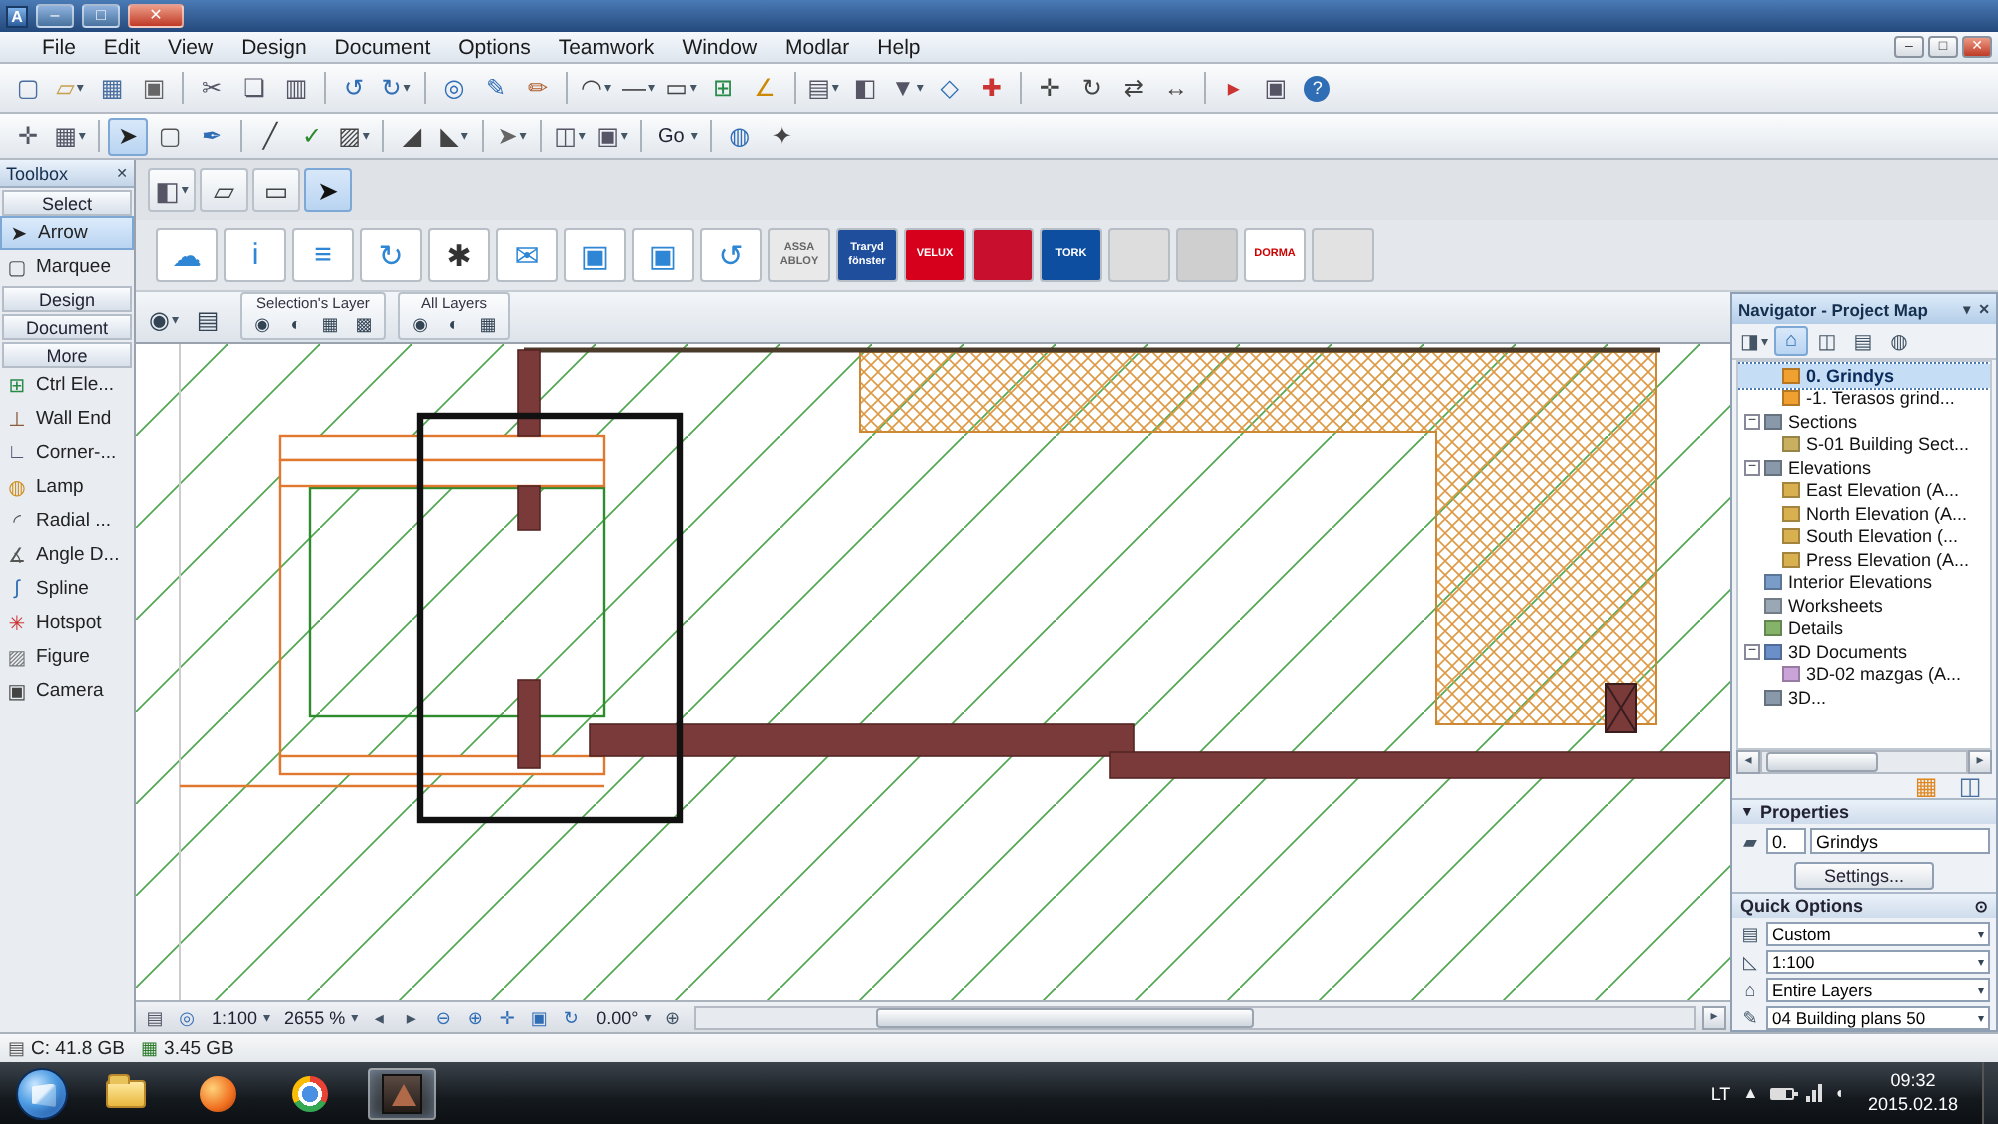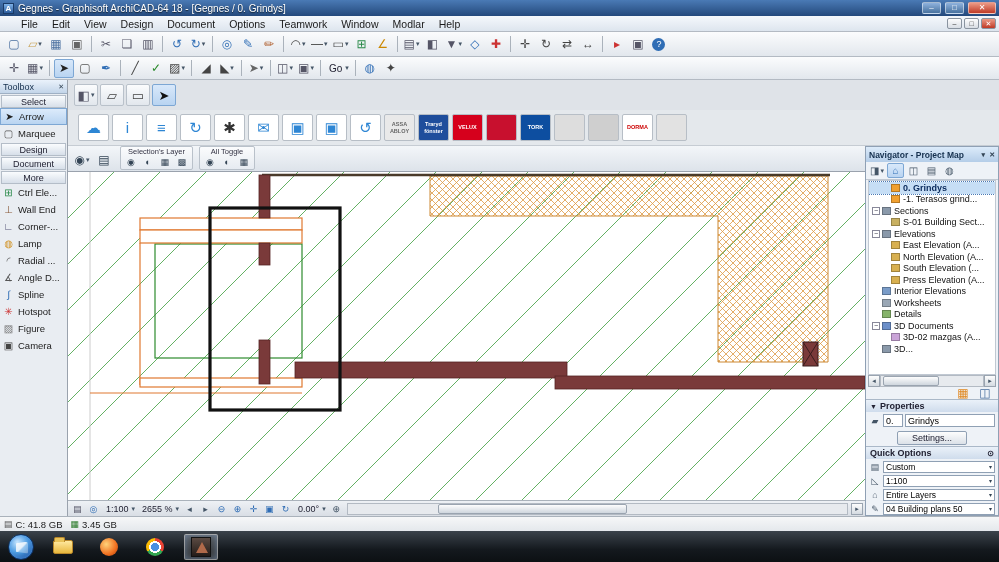--- a/index.html
+++ b/index.html
@@ -155,21 +155,20 @@
   .clock{text-align:center;line-height:1.25;padding:0 6px;}
   .showdesk{width:8px;height:100%;border-left:1px solid #555;background:linear-gradient(#3a4148,#1a2026);}
 </style>
 </head>
 <body>
 
 <div class="screen">
 
   <div class="titlebar">
     <span class="appicon">A</span>
-    <span class="titletext">Gegnes - Graphisoft ArchiCAD-64 18 - [Gegnes / 0. Grindys]</span>
     <span class="winbtn">–</span>
     <span class="winbtn">□</span>
     <span class="winbtn close">✕</span>
   </div>
 
   <div class="menubar">
     <span id="menu-items" style="display:flex;height:100%">
         <span class="menu-item">File</span>
         <span class="menu-item">Edit</span>
         <span class="menu-item">View</span>
@@ -515,21 +514,21 @@
                   </span>
                   <span class="tbi">
                     <span class="glyph" style="color: rgb(51, 68, 85);">▦</span>
                   </span>
                   <span class="tbi">
                     <span class="glyph" style="color: rgb(51, 68, 85);">▩</span>
                   </span>
                 </div>
               </span>
               <span class="lgroup">
-                <div class="glabel">All Toggle</div>
+                <div class="glabel">All Layers</div>
                 <div class="gicons">
                   <span class="tbi">
                     <span class="glyph" style="color: rgb(51, 68, 85);">◉</span>
                   </span>
                   <span class="tbi">
                     <span class="glyph" style="color: rgb(51, 68, 85);">◐</span>
                   </span>
                   <span class="tbi">
                     <span class="glyph" style="color: rgb(51, 68, 85);">▦</span>
                   </span>
@@ -823,14 +822,30 @@
       </div>
     <div class="task-icon">
         <span class="ffcircle"></span>
       </div>
     <div class="task-icon">
         <span class="chromecircle"></span>
       </div>
     <div class="task-icon active">
         <span class="actile"></span>
       </div>
+    <div class="tray">
+      <span>LT</span>
+      <span class="tico">▲</span>
+      <span class="bat"></span>
+      <span class="net">
+          <i></i>
+          <i></i>
+          <i></i>
+        </span>
+      <span class="tico">◖</span>
+      <div class="clock">
+        <div>09:32</div>
+        <div>2015.02.18</div>
+      </div>
+      <div class="showdesk"></div>
+    </div>
   </div>
 </div>
 
 </body></html>

